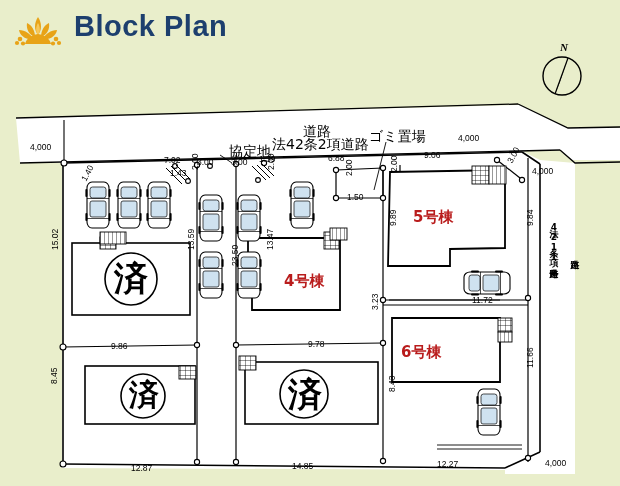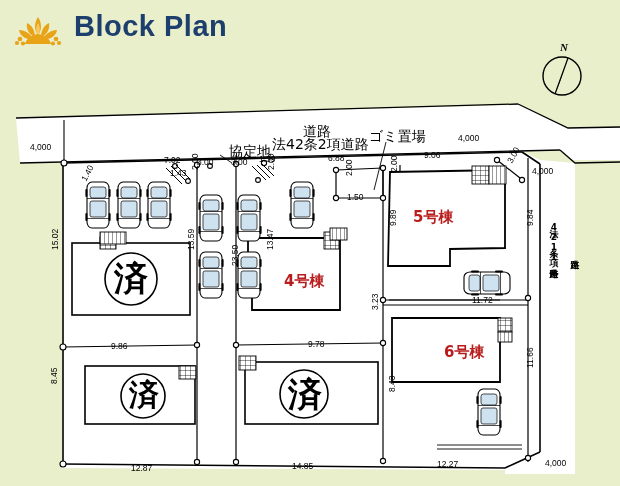--- a/index.html
+++ b/index.html
@@ -327,21 +327,21 @@
 
   <div class="jp-label" style="left:303px; top:123px;">道路</div>
   <div class="jp-label" style="left:272px; top:136px;">法42条2項道路</div>
   <div class="jp-label" style="left:369px; top:128px;text-align:center;">ゴミ置場</div>
   <div class="jp-label" style="left:213px; top:143px;margin-left:16px;">協定地</div>
   <div class="vert-label" style="left:570px; top:253px; font-size:9px;">道路</div>
   <div class="vert-label" style="left:549px; top:222px; font-size:9px;">法42条1項1号道路</div>
 
   <div class="bldg-label" style="left:413px; top:208px;">5号棟</div>
   <div class="bldg-label" style="left:284px; top:272px;">4号棟</div>
-  <div class="bldg-label" style="left:444px; top:343px;">6号棟</div>
+  <div class="bldg-label" style="left:401px; top:343px;">6号棟</div>
 
   <div class="sold-mark" style="left:114px; top:261px;">済</div>
   <div class="sold-mark" style="left:129px; top:380px; font-size:30px;">済</div>
   <div class="sold-mark" style="left:288px; top:377px;">済</div>
 
   <div class="dim" style="left:30px; top:142px;">4,000</div>
   <div class="dim" style="left:118px; top:155px;margin-left:46px;">7.02</div>
   <div class="dim" style="left:170px; top:168px;">1.43</div>
   <div class="dim" style="left:197px; top:157px;">3.00</div>
   <div class="dim" style="left:231px; top:157px;">3.00</div>

